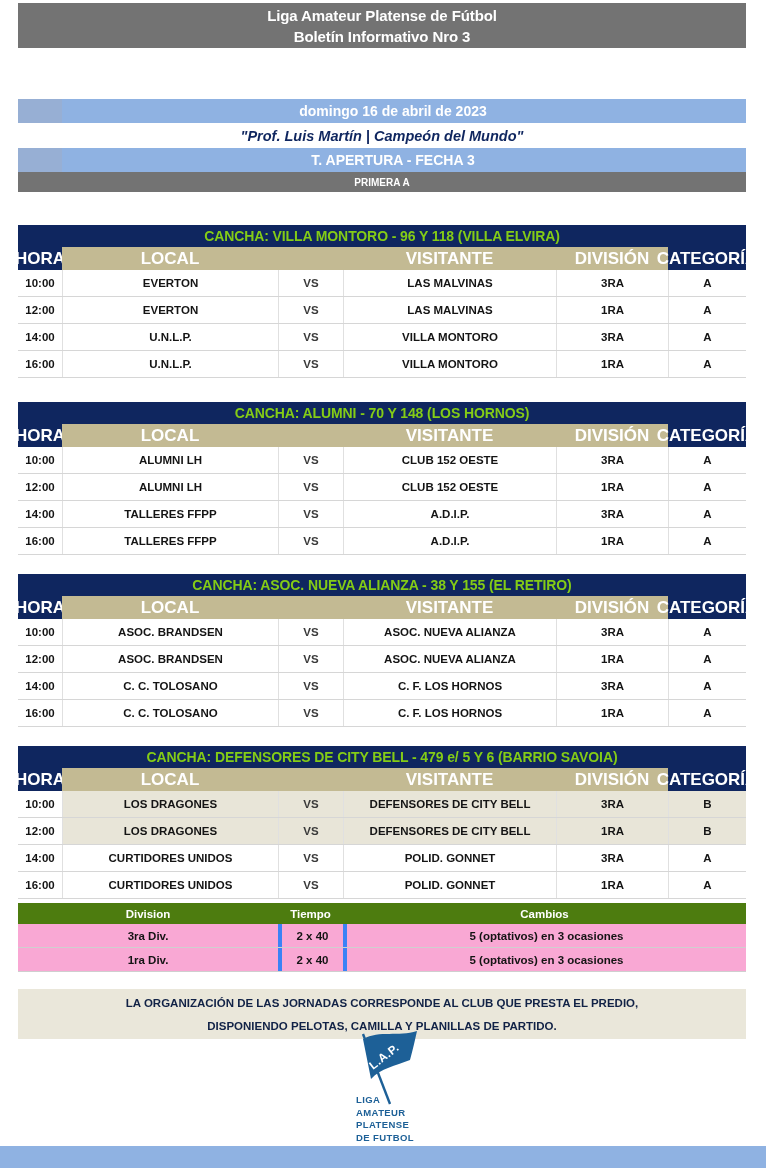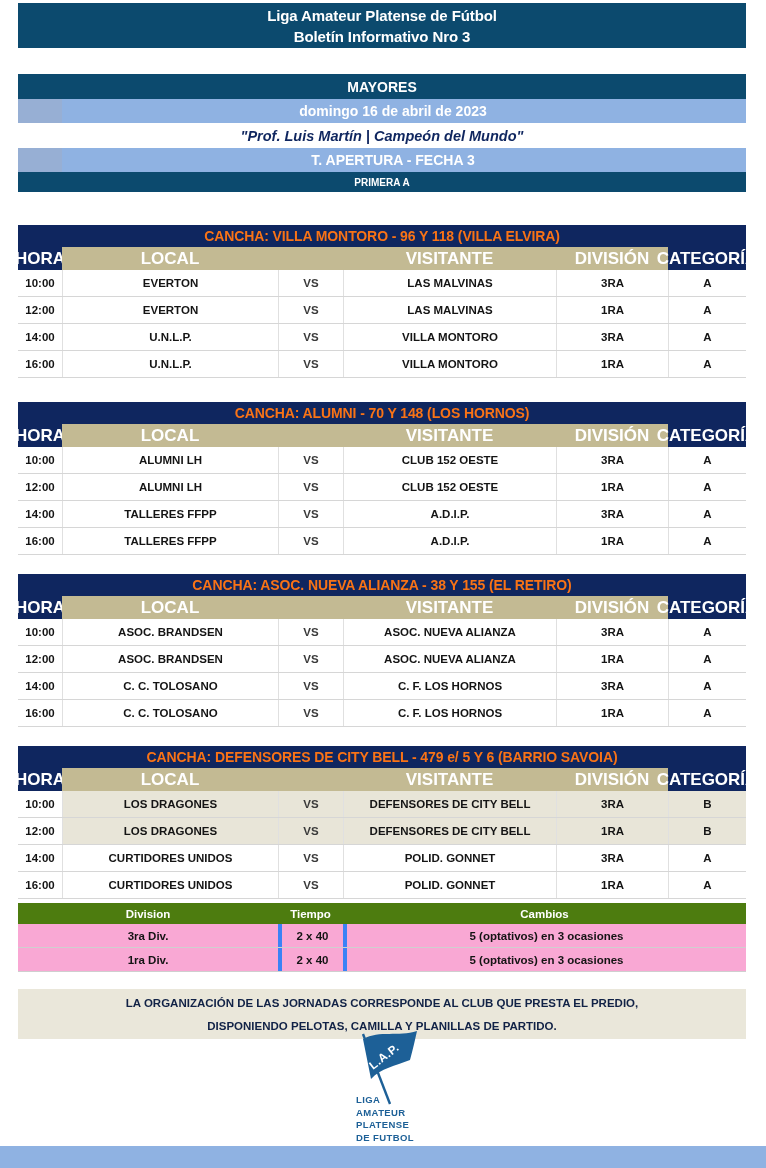--- a/index.html
+++ b/index.html
@@ -1,39 +1,39 @@
 <!DOCTYPE html>
 <html><head>
 <meta charset="utf-8">
 <style>
   html,body{margin:0;padding:0;background:#fff;}
   .page{position:relative;width:766px;height:1168px;background:#fff;overflow:hidden;
         font-family:"Liberation Sans",sans-serif;font-weight:bold;color:#111;}
   .abs{position:absolute;left:18px;width:728px;box-sizing:border-box;}
-  .navy-bg{background:#0c4a6e;color:#fff;}
+  .navy-bg{background:#737373;color:#fff;}
   .center{display:flex;align-items:center;justify-content:center;text-align:center;}
 
   
   .top-header{top:3px;height:45px;flex-direction:column;font-size:15px;line-height:21px;letter-spacing:-0.1px;}
 
   
   .row-mayores{top:74px;height:25px;font-size:14px;}
   .row-date{top:99px;height:24px;font-size:14px;position:absolute;}
   .row-quote{top:123px;height:25px;font-size:14.5px;color:#0F265F;font-style:italic;background:#fff;}
   .row-apertura{top:148px;height:24px;font-size:14px;position:absolute;}
   .row-primera{top:172px;height:20px;font-size:10px;}
   .muted-cell{position:absolute;left:0;top:0;width:44px;height:100%;background:#97AFD4;}
   .lightrow{background:#8FB2E2;color:#fff;padding-left:22px;}
   .lightrow .txt{position:relative;z-index:1;width:100%;text-align:center;}
 
   
   #venues{position:absolute;left:18px;top:225px;width:728px;}
   .venue{margin-bottom:19px;}
   .venue:first-child{margin-bottom:24px;}
-  .v-title{height:22px;line-height:22px;background:#0F265F;color:#f97316;text-align:center;font-size:14px;letter-spacing:-0.1px;}
+  .v-title{height:22px;line-height:22px;background:#0F265F;color:#84cc16;text-align:center;font-size:14px;letter-spacing:-0.1px;}
   .v-head,.m-row{display:grid;grid-template-columns:44px 216px 65px 213px 112px 78px;}
   .v-head{height:23px;}
   .ch{background:#C3BA93;color:#fff;font-size:17px;display:flex;align-items:center;justify-content:center;}
   .ch.navy{background:#0F265F;}
   .m-row{height:26px;border-bottom:1px solid #D6D6D6;background:#fff;}
   .mc{display:flex;align-items:center;justify-content:center;font-size:11.5px;color:#141414;box-sizing:border-box;}
   .mc + .mc{border-left:1px solid #E0E0E0;}
   .mc.c-vs{color:#3a3a3a;}
   .m-row.hl .mc{background:#E8E5D8;}
   .m-row.hl .mc.c-hora{background:#fff;}
@@ -61,21 +61,20 @@
 </head>
 <body>
 
 <div class="page">
 
   <div class="abs center navy-bg top-header">
     <div>Liga Amateur Platense de Fútbol</div>
     <div>Boletín Informativo Nro 3</div>
   </div>
 
-  <div class="abs center navy-bg row-mayores">MAYORES</div>
 
   <div class="abs center lightrow row-date">
     <div class="muted-cell"></div>
     <div class="txt">domingo 16 de abril de 2023</div>
   </div>
 
   <div class="abs center row-quote">"Prof. Luis Martín | Campeón del Mundo"</div>
 
   <div class="abs center lightrow row-apertura">
     <div class="muted-cell"></div>

